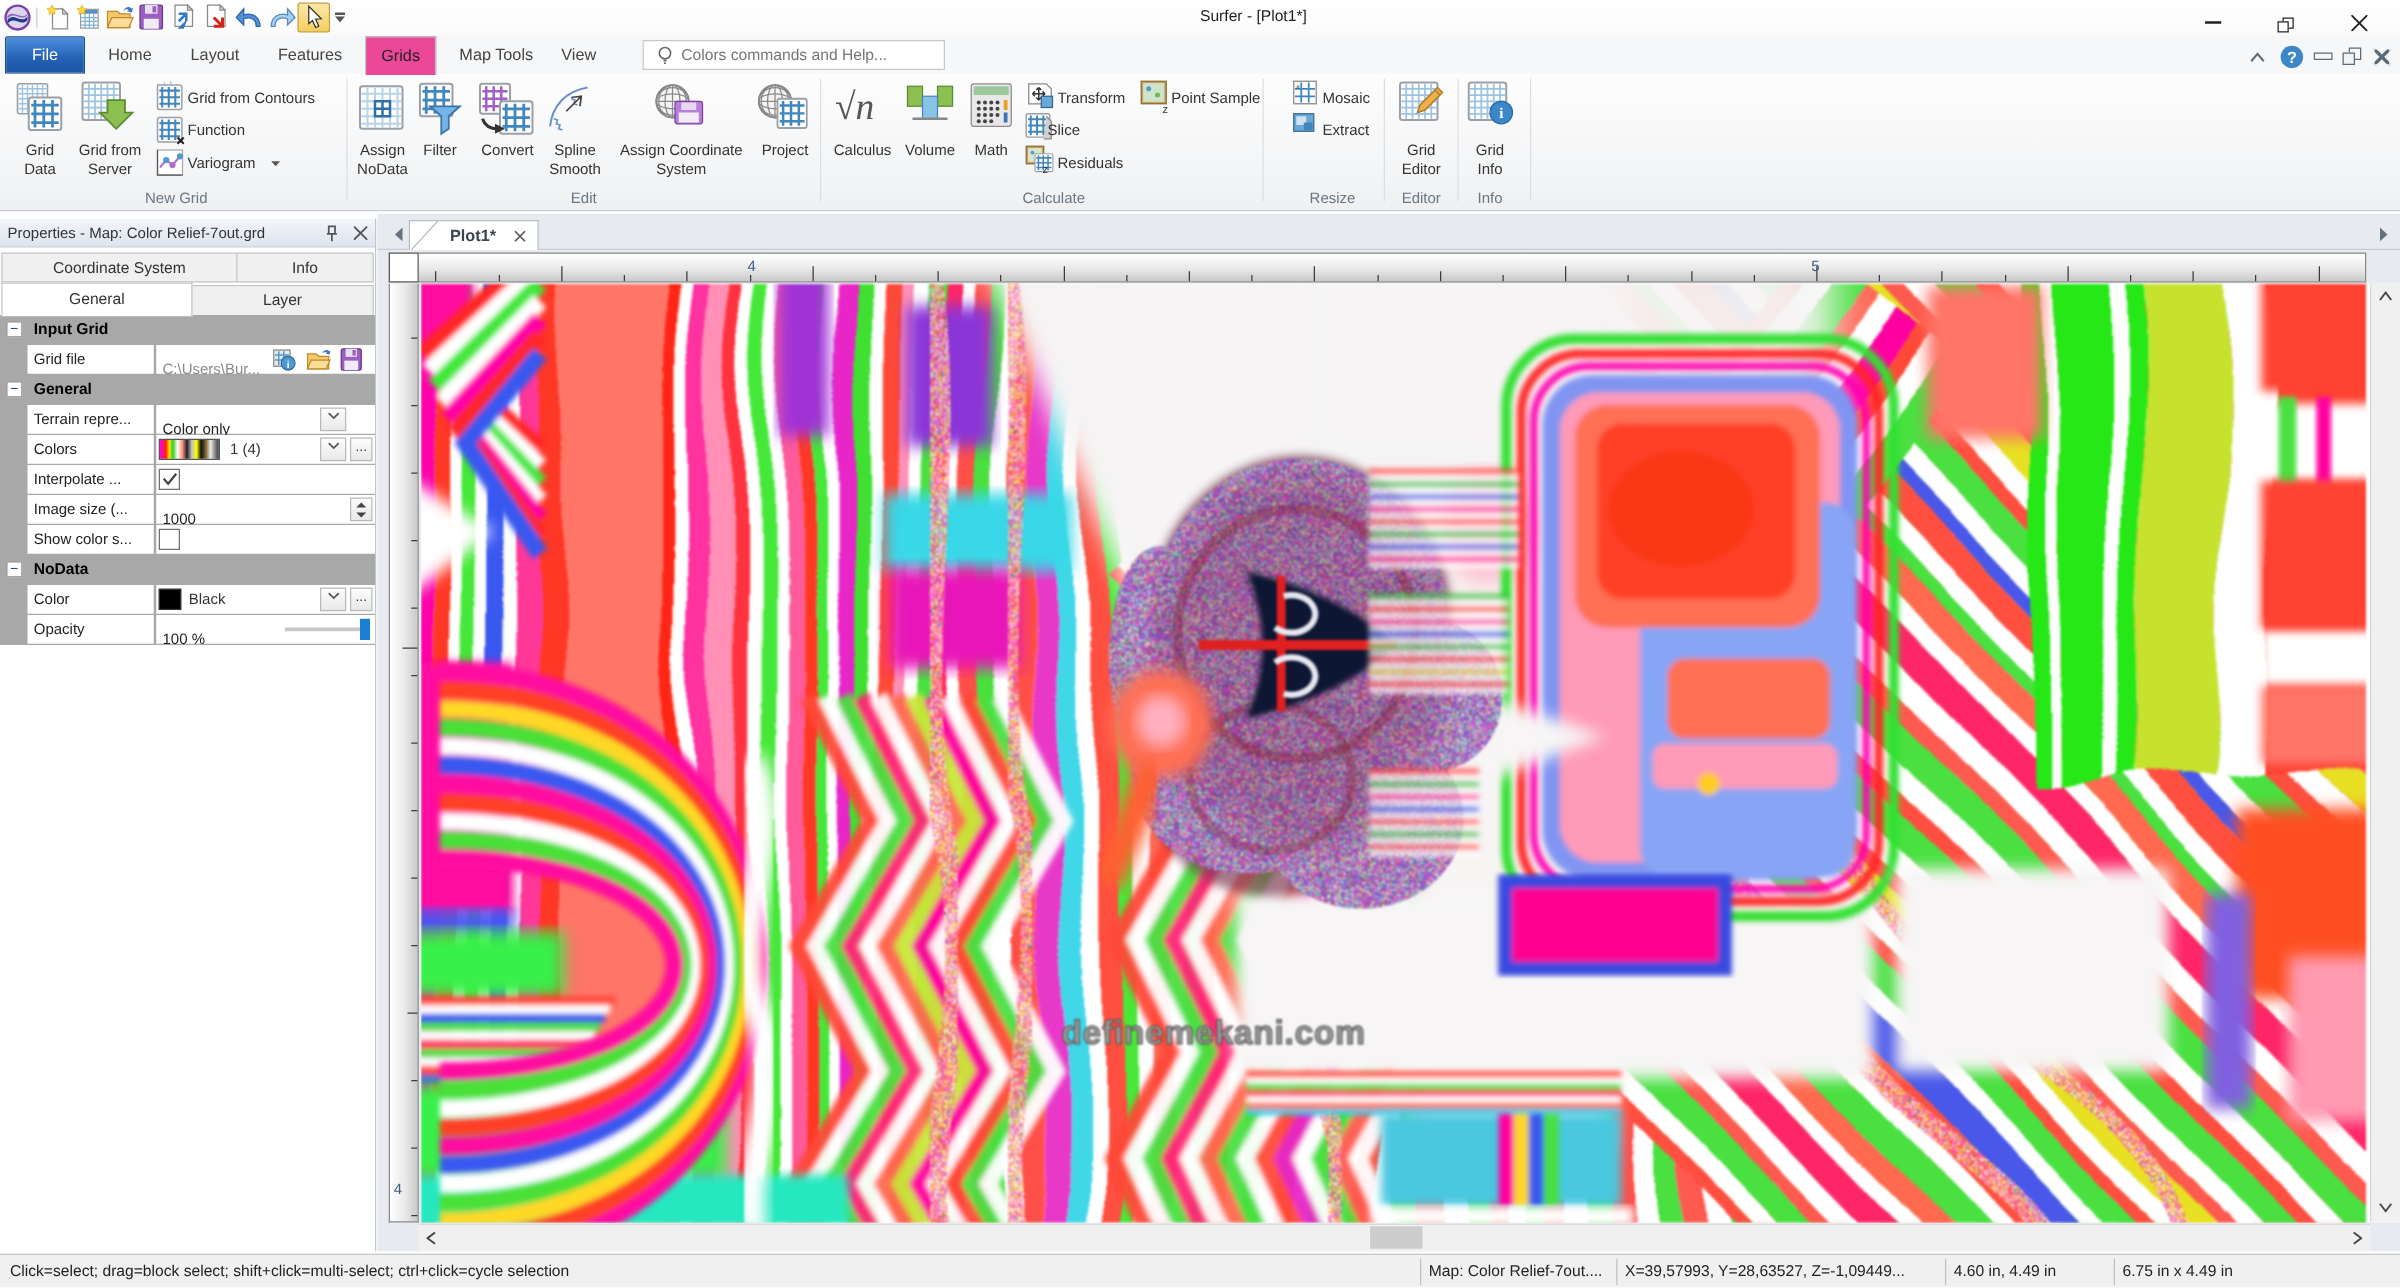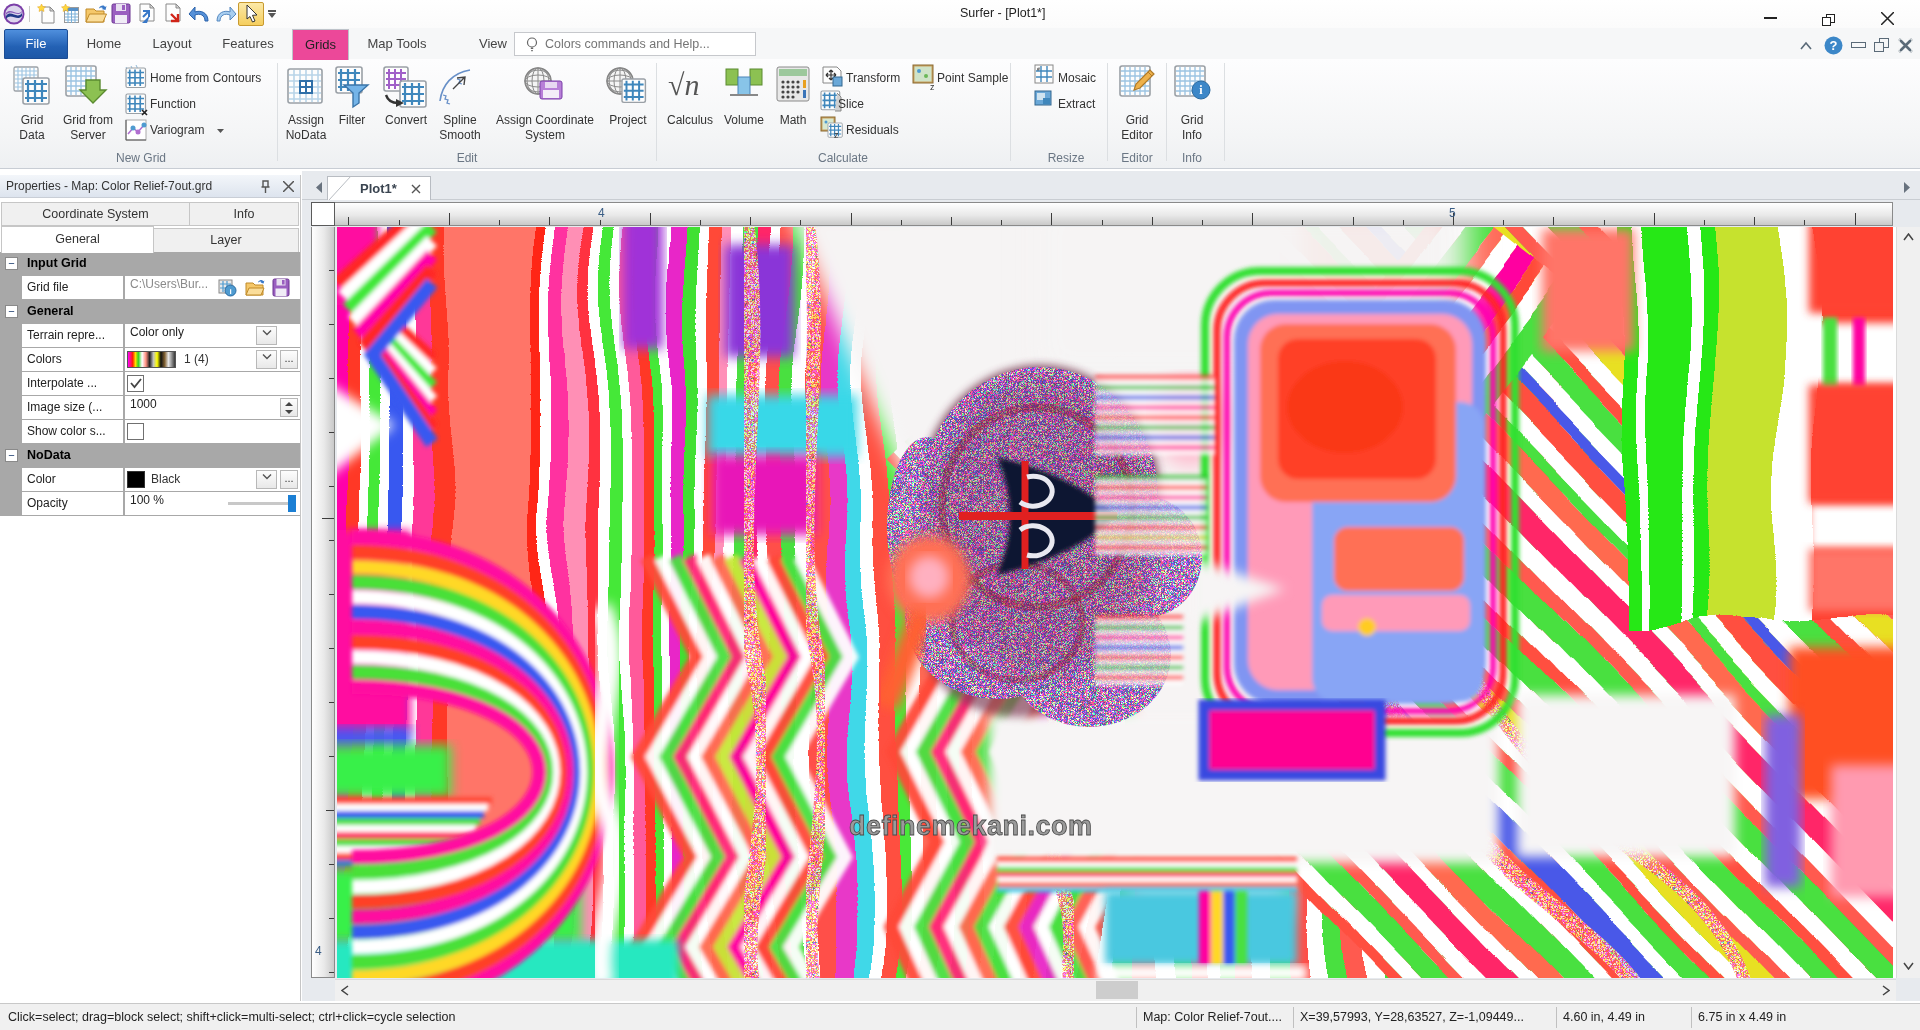--- a/index.html
+++ b/index.html
@@ -20,21 +20,21 @@
 .icon{position:absolute}
 #panel{left:0;top:175px;width:301px;height:826px;background:#fff;border-right:1px solid #c5c5c5}
 #panelhdr{left:0;top:175px;width:300px;height:23px;background:linear-gradient(#f3f6fa,#dde4ee);border-bottom:1px solid #c9ced6}
 #panelhdr .t{position:absolute;left:6px;top:4px;color:#333;font-size:12px}
 .ptab{position:absolute;background:#f0f0f0;border:1px solid #c6c6c6;text-align:center;font-size:12.5px;color:#333}
 .sechdr{position:absolute;left:0;width:300px;height:24px;background:#a8a8a8;color:#000;font-weight:bold;font-size:12.5px}
 .sechdr .mb{position:absolute;left:5px;top:5px;width:13px;height:13px;background:#fff;border:1px solid #8a8a8a;color:#1a3c6e;font-weight:normal;font-size:11px;line-height:11px;text-align:center}
 .sechdr .tx{position:absolute;left:27px;top:4px}
 .prow{position:absolute;left:22px;width:278px;height:24px}
 .plabel{position:absolute;left:0;top:0;width:101px;height:23px;background:#fff;padding:4px 0 0 5px;color:#222}
-.pval{position:absolute;left:103px;top:0;width:175px;height:23px;background:#fff;padding:1px 0 0 5px;color:#222}
+.pval{position:absolute;left:103px;top:0;width:175px;height:23px;background:#fff;padding:12px 0 0 5px;color:#222}
 .combo{position:absolute;top:2px;width:21px;height:19px;background:linear-gradient(#fdfdfd,#e8e8e8);border:1px solid #b8b8b8;text-align:center;line-height:17px;color:#555;font-size:9px}
 .dots{position:absolute;top:2px;width:18px;height:19px;background:linear-gradient(#fdfdfd,#e8e8e8);border:1px solid #b8b8b8;text-align:center;line-height:15px;color:#333;font-size:11px}
 #doctabbar{left:302px;top:175px;width:1618px;height:25px;background:#e7eaee;border-bottom:1px solid #c9cdd2}
 #doctab{position:absolute;left:327px;top:176px;width:104px;height:24px;background:#fff;border:1px solid #b8bcc2;border-bottom:0;z-index:2}
 .ruler{background:linear-gradient(#ffffff,#e9e9e9 55%,#c9c9c9)}
 #hruler{left:311px;top:202px;width:1582px;height:24px;border:1px solid #8a8a8a}
 #vruler{left:311px;top:227px;width:24px;height:751px;border:1px solid #8a8a8a;border-top:0;background:linear-gradient(90deg,#ffffff,#e9e9e9 55%,#c9c9c9)}
 #corner{left:311px;top:202px;width:24px;height:24px;background:#fff;border:1px solid #5a5a5a;z-index:3}
 .tick{position:absolute;background:#3c3c3c}
 .rnum{position:absolute;font-size:12px;color:#3a5d85}
@@ -114,21 +114,21 @@
 <svg class="icon" style="left:1881px;top:12px" width="13" height="13" viewBox="0 0 13 13">
     <path d="M0 0 L13 13 M13 0 L0 13" stroke="#222" stroke-width="1.5"></path>
   </svg>
 <div class="abs" id="tabrow"></div>
 <div class="abs" id="filetab">File</div>
 <div class="rtab" style="left:76px;width:56px">Home</div>
 <div class="rtab" style="left:142px;width:60px">Layout</div>
 <div class="rtab" style="left:214px;width:68px">Features</div>
 <div class="rtab abs" id="gridstab" style="left:292px;top:29px;width:57px;height:31px;line-height:29px">Grids</div>
 <div class="rtab" style="left:359px;width:76px">Map Tools</div>
-<div class="rtab" style="left:464px;width:58px">View</div>
+<div class="rtab" style="left:434px;width:58px">View</div>
 <div class="abs" id="searchbox">
  <svg width="16" height="18" style="position:absolute;left:9px;top:3px" viewBox="0 0 16 18">
       <circle cx="8" cy="6.5" r="4.5" fill="none" stroke="#666" stroke-width="1.2"></circle>
       <path d="M6.8 11.5 h2.4 v1.6 h-2.4 z M7.2 14 h1.6 v1.2 h-1.6 z" fill="#666"></path>
     </svg>
  <span class="ph">Colors commands and Help...</span>
 </div>
 <div class="abs" id="ribbon"></div>
 
 <svg class="icon" style="left:1799px;top:40px" width="14" height="11" viewBox="0 0 14 11">
@@ -331,21 +331,21 @@
     </g>
 
 <g transform="translate(1175,7)">
       <use href="#gsqL"></use>
       <circle cx="26" cy="24" r="9" fill="#3c87c8" stroke="#2a6aa0"></circle>
       <text x="26" y="28" font-size="12" font-weight="bold" fill="#fff" text-anchor="middle" font-family="Liberation Serif">i</text>
     </g>
 </svg>
 <div class="bigcap" style="left:4px;top:113px;width:56px">Grid<br>Data</div>
 <div class="bigcap" style="left:56px;top:113px;width:64px">Grid from<br>Server</div>
-<div class="smalllbl" style="left:150px;top:71px">Home from Contours</div>
+<div class="smalllbl" style="left:150px;top:71px">Grid from Contours</div>
 <div class="smalllbl" style="left:150px;top:97px">Function</div>
 <div class="smalllbl" style="left:150px;top:123px">Variogram</div>
 <svg class="icon" style="left:216px;top:128px" width="9" height="6" viewBox="0 0 9 6">
     <path d="M1 1 L4.5 5 L8 1" fill="#555"></path>
   </svg>
 <div class="rgrouplabel" style="left:96px;width:90px">New Grid</div>
 <div class="rsep" style="left:277px"></div>
 <div class="bigcap" style="left:276px;top:113px;width:60px">Assign<br>NoData</div>
 <div class="bigcap" style="left:322px;top:113px;width:60px">Filter</div>
 <div class="bigcap" style="left:376px;top:113px;width:60px">Convert</div>

